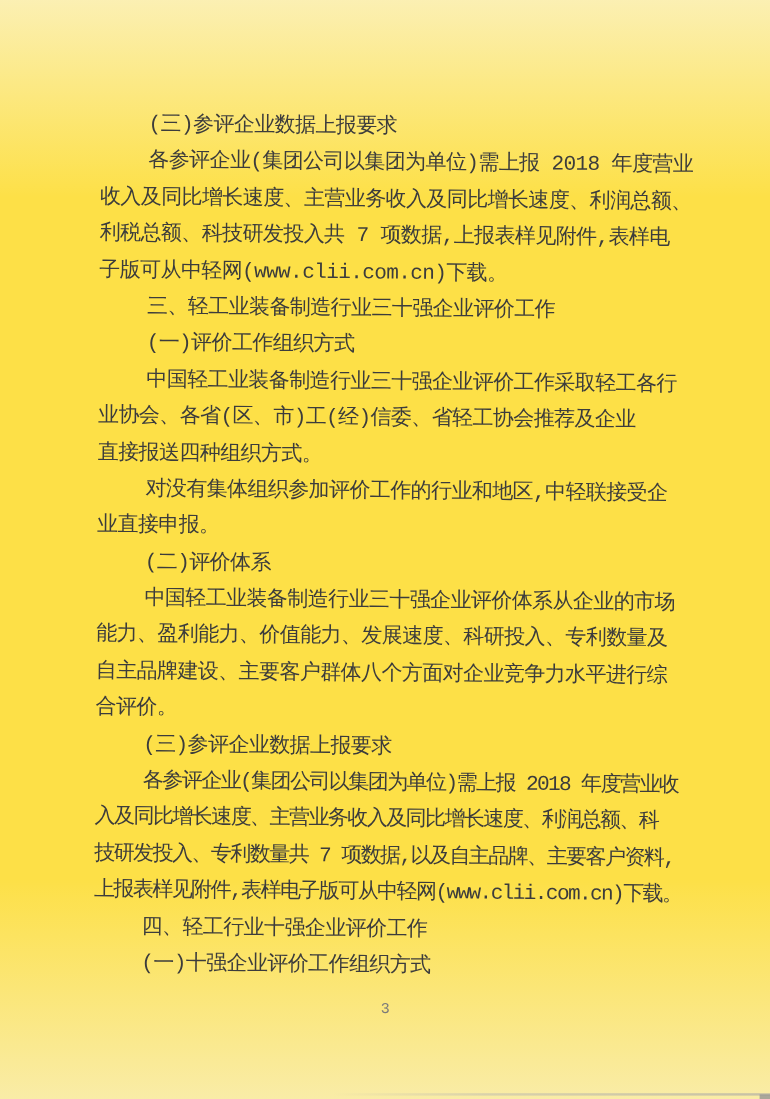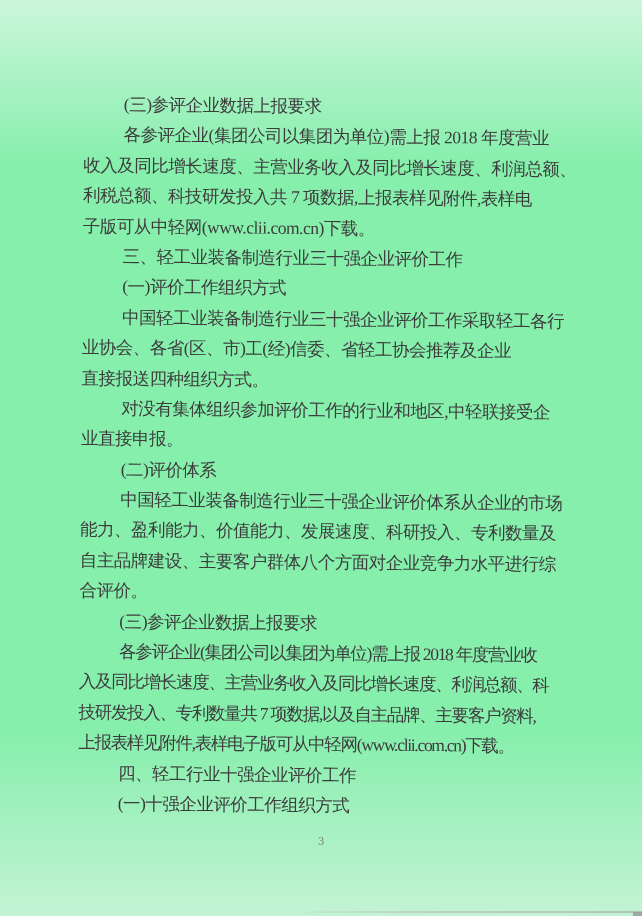--- a/index.html
+++ b/index.html
@@ -4,23 +4,23 @@
 <style>
   html, body {
     margin: 0;
     padding: 0;
     background: #ffffff;
   }
   .page {
     position: relative;
     width: 642px;
     height: 916px;
-    background: #86efac;
+    background: #fde047;
     overflow: hidden;
-    font-family: Liberation Serif, serif;
+    font-family: Liberation Mono, monospace;
   }
   
   .page::before {
     content: "";
     position: absolute;
     inset: 0;
     background: linear-gradient(180deg, rgba(250,250,250,0.6) 0%, rgba(255,255,255,0) 18%, rgba(255,255,255,0) 80%, rgba(246,246,246,0.55) 100%);
     pointer-events: none;
   }
   .textblock {

